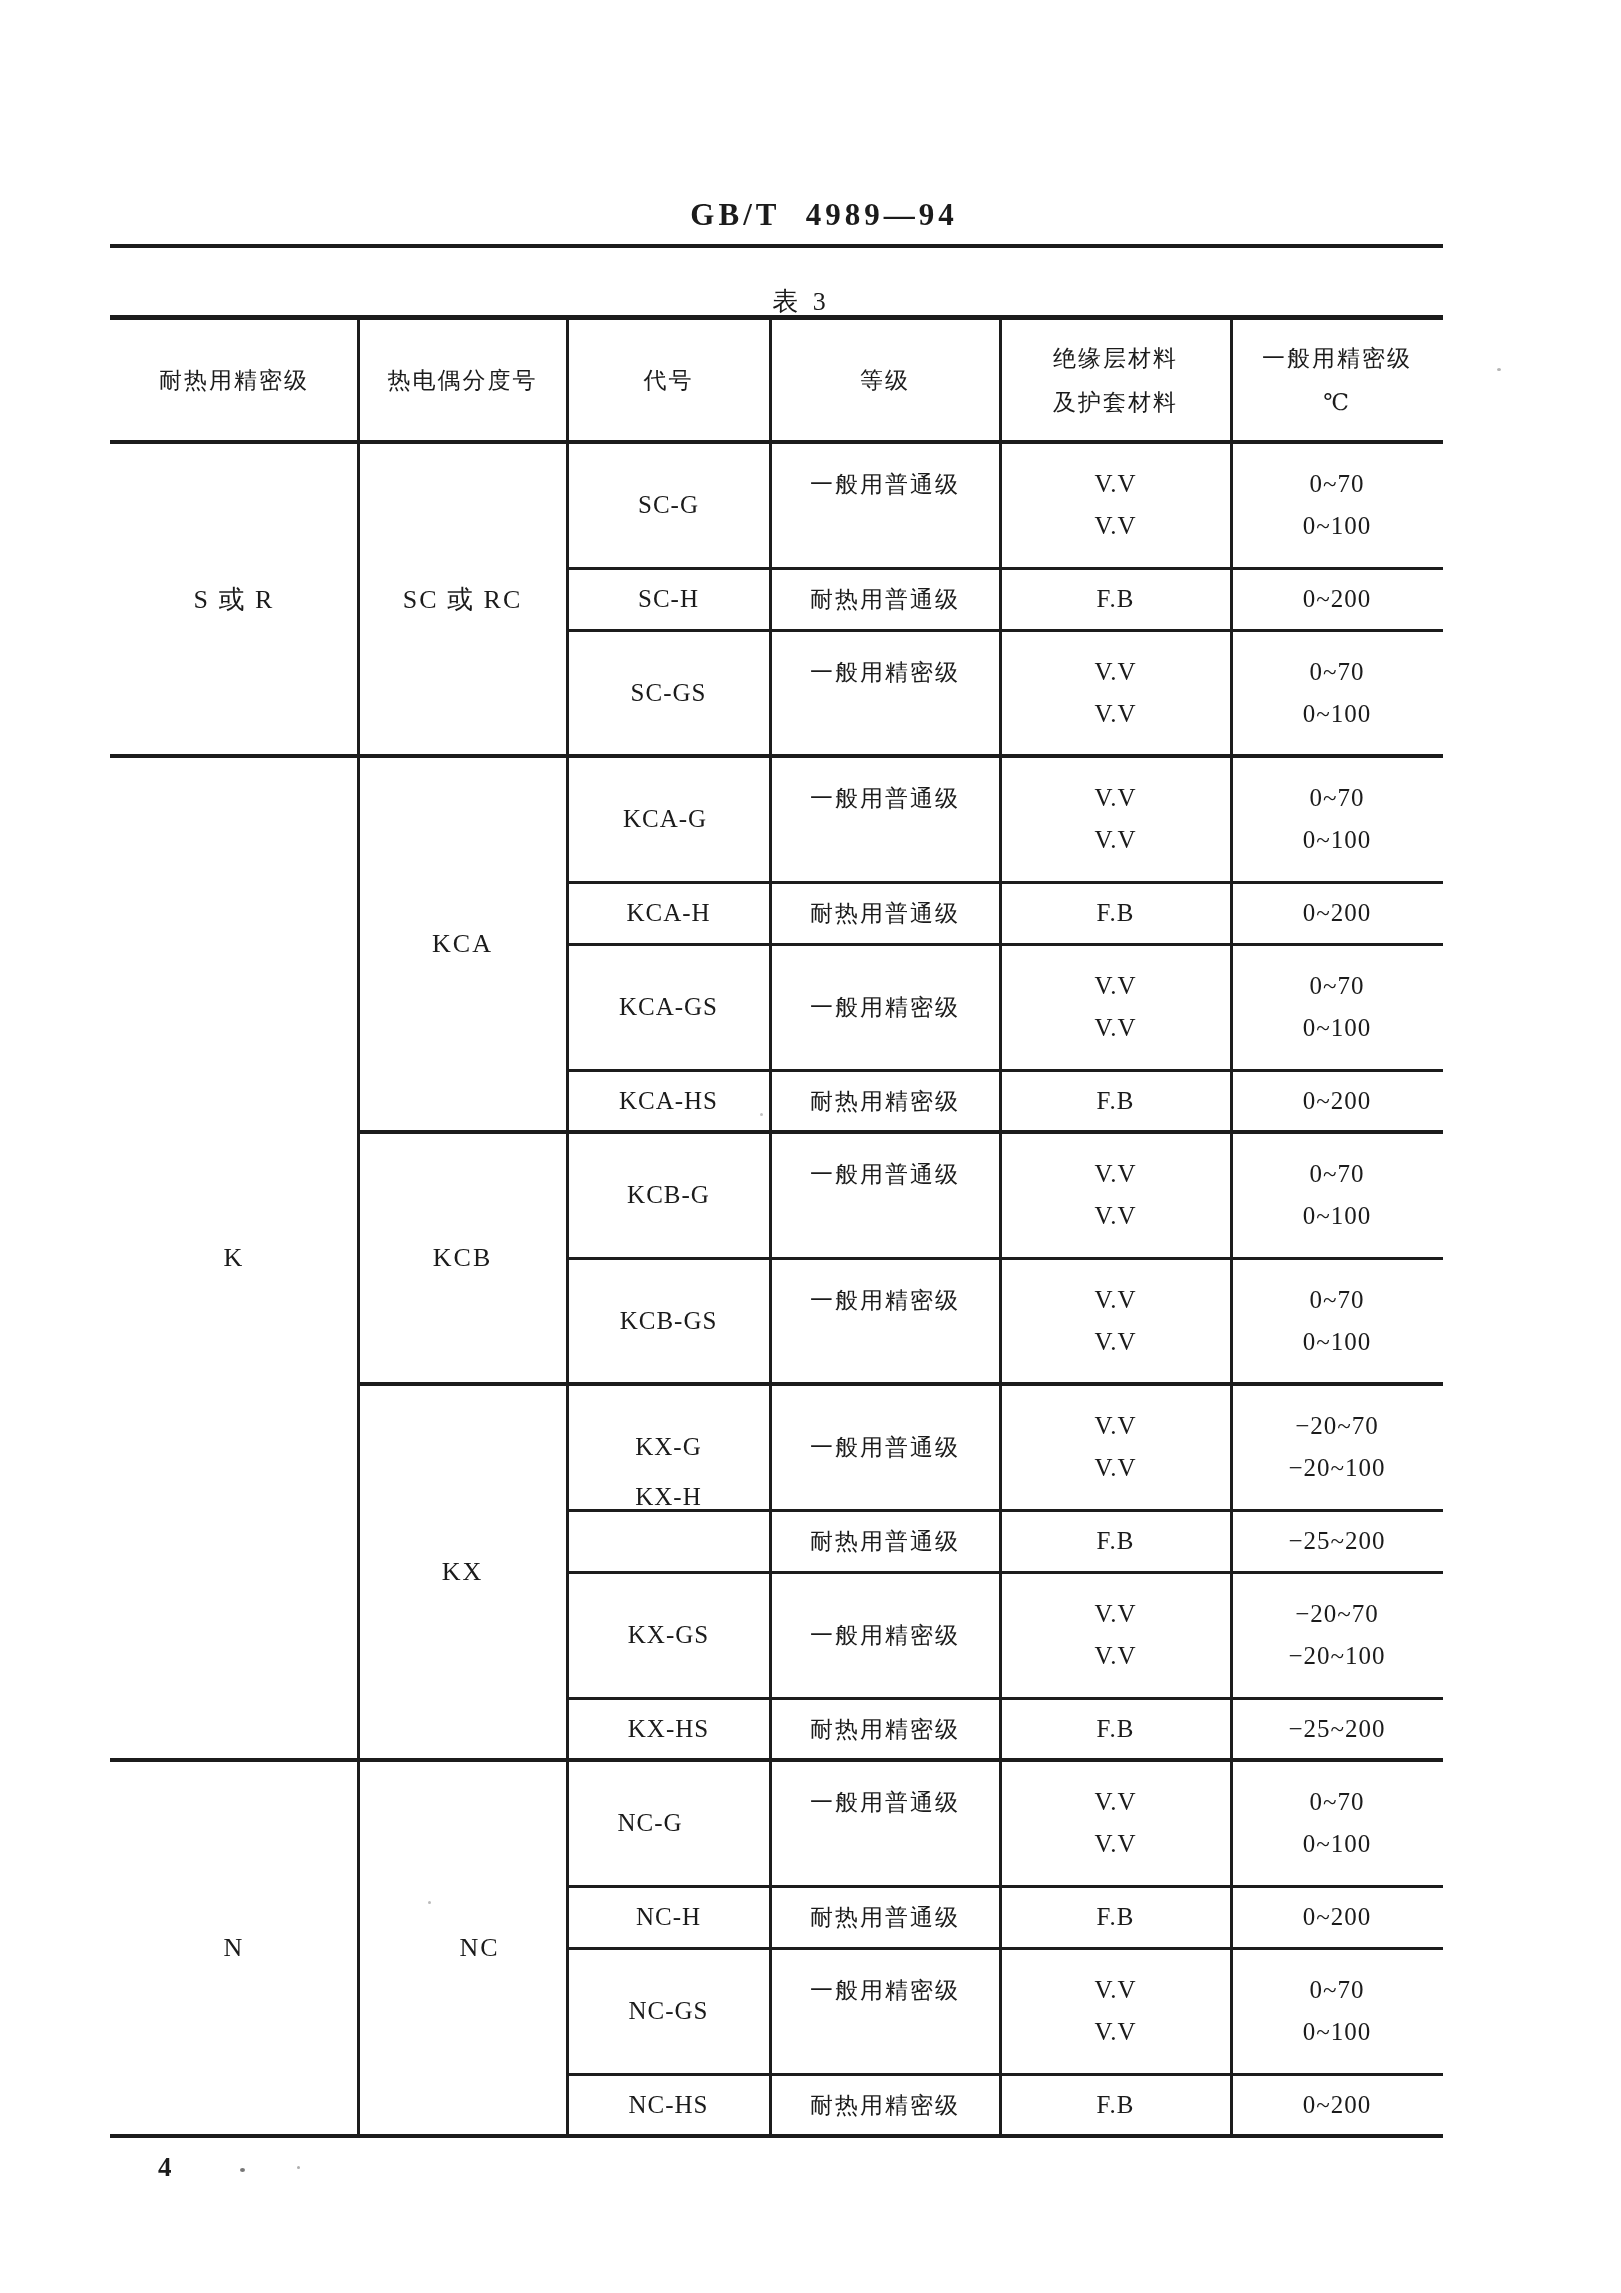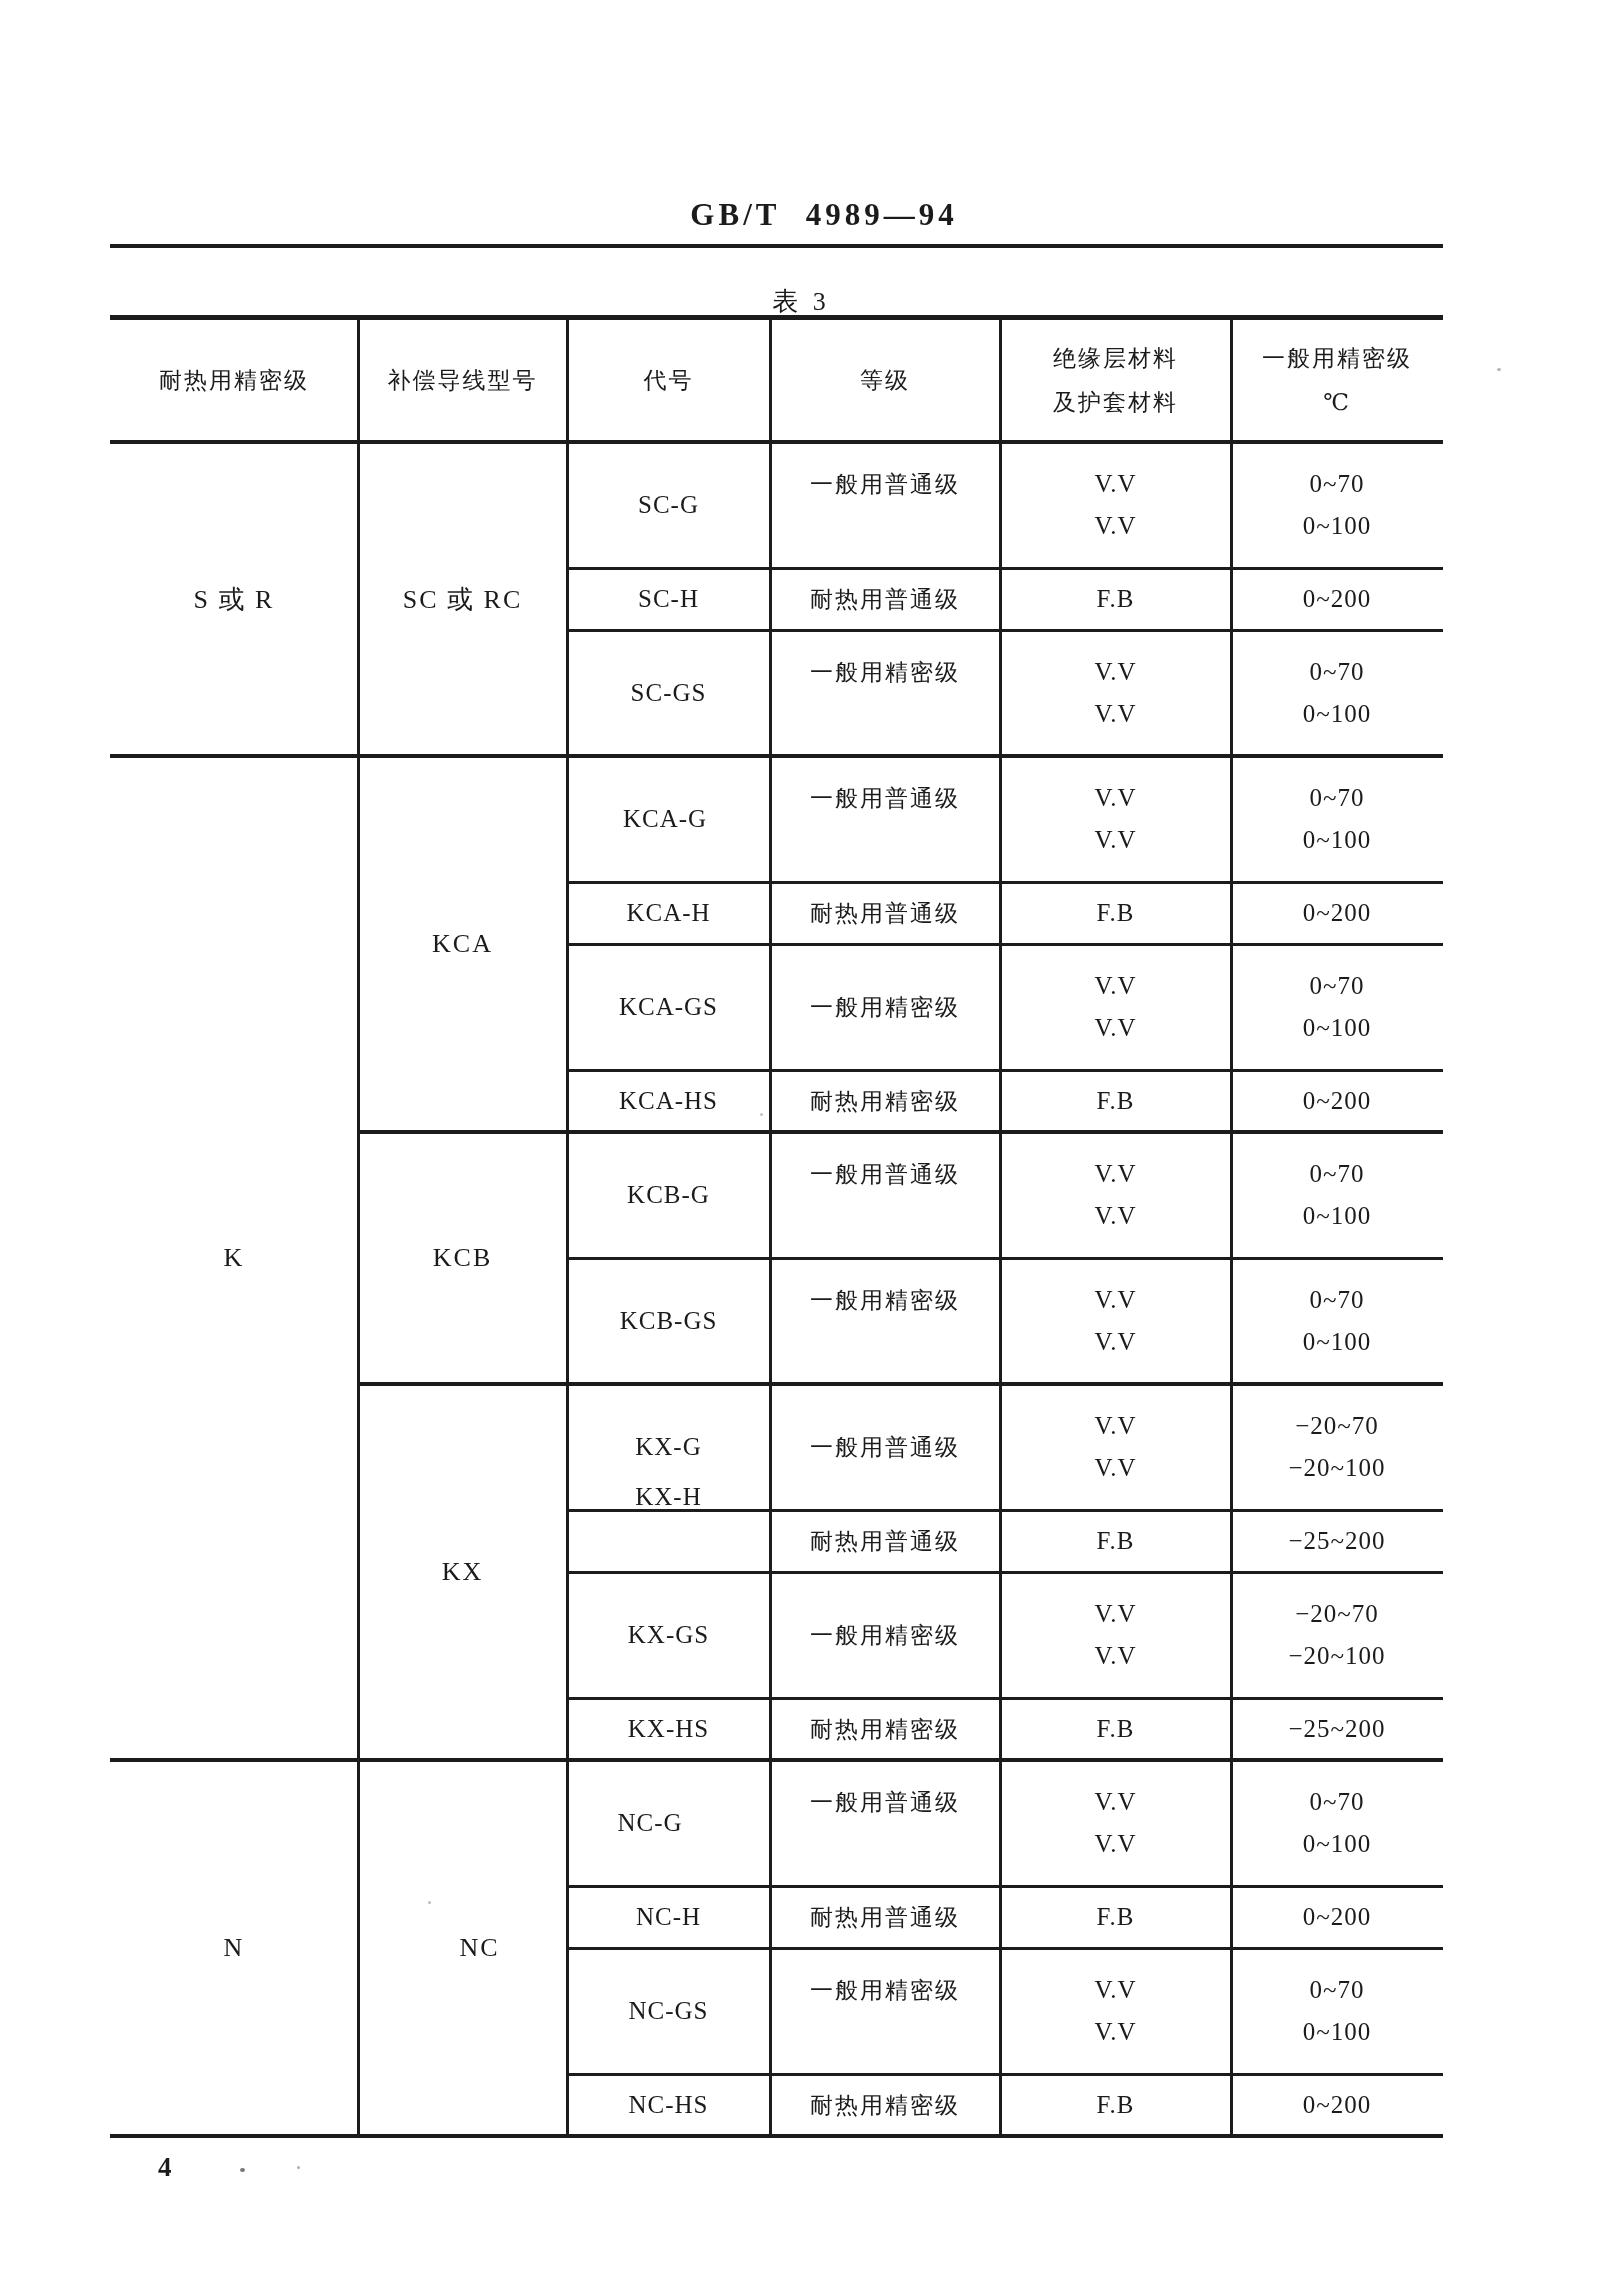--- a/index.html
+++ b/index.html
@@ -48,21 +48,21 @@
 <div id="page">
 
   <div class="title" style="left:824px;top:215px;">GB/T 4989—94</div>
 
   <div class="ln" style="left:110px;top:244px;width:1333px;height:4px;"></div>
 
   <div class="caption" style="left:801px;top:301px;">表 3</div>
 
   <div id="table3">
       <div class="t s23" style="left: 234px; top: 380px;">耐热用精密级</div>
-      <div class="t s23" style="left: 462.5px; top: 380px;">补偿导线型号</div>
+      <div class="t s23" style="left: 462.5px; top: 380px;">热电偶分度号</div>
       <div class="t s23" style="left: 668.5px; top: 380px;">代号</div>
       <div class="t s23" style="left: 885px; top: 380px;">等级</div>
       <div class="t s23" style="left: 1115.5px; top: 358px;">绝缘层材料</div>
       <div class="t s23" style="left: 1115.5px; top: 402px;">及护套材料</div>
       <div class="t s23" style="left: 1337px; top: 358px;">一般用精密级</div>
       <div class="t s23" style="left: 1337px; top: 402px;">℃</div>
       <div class="t s25" style="left: 668.5px; top: 505px;">SC-G</div>
       <div class="t s23" style="left: 885px; top: 484px;">一般用普通级</div>
       <div class="t s25" style="left: 1115.5px; top: 484px;">V.V</div>
       <div class="t s25" style="left: 1115.5px; top: 526px;">V.V</div>

